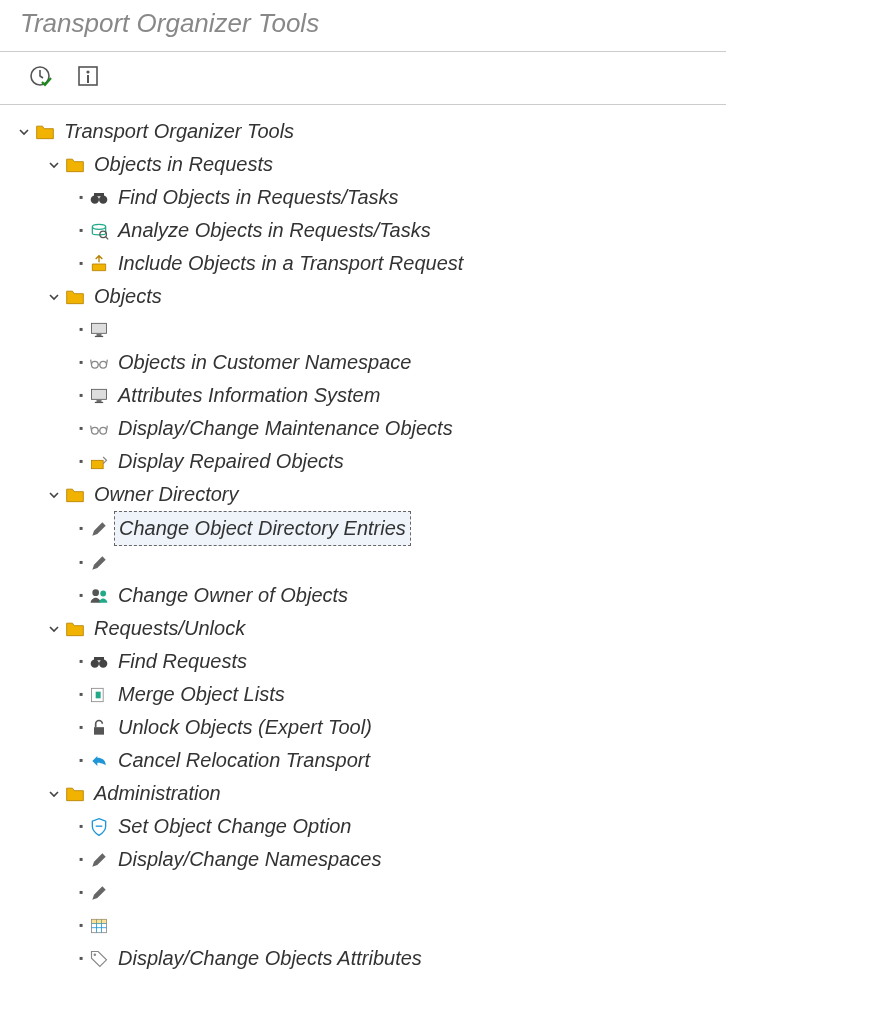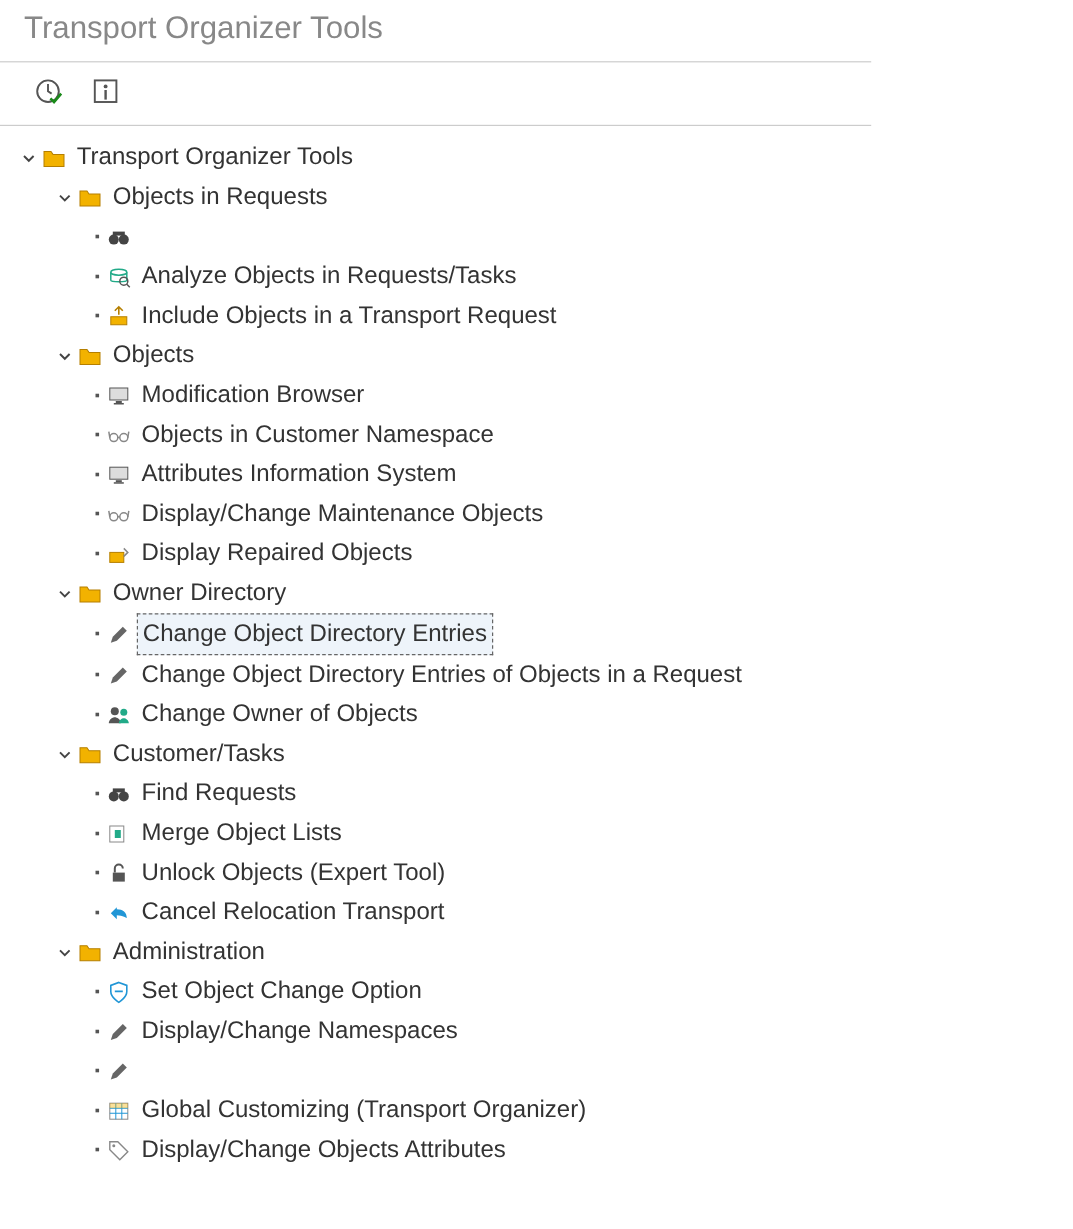--- a/index.html
+++ b/index.html
@@ -1,17 +1,17 @@
 <!DOCTYPE html>
 <html><head>
 <meta charset="utf-8">
 <style>
   * { box-sizing: border-box; }
   html, body { margin:0; padding:0; font-family: "Segoe UI", Arial, sans-serif; background:#fff; color:#333; }
-  .window { width:726px; }
+  .window { width:726px;font-style:italic; }
   .title-bar { padding:8px 20px 12px 20px; border-bottom:1px solid #ccc; }
   .title-bar h1 { font-size:26px; font-weight:400; color:#888; margin:0; }
   .toolbar { padding:10px 20px 14px 26px; border-bottom:1px solid #ccc; display:flex; gap:20px; align-items:center;}
   .tb-btn { width:28px; height:28px; display:flex; align-items:center; justify-content:center; cursor:pointer; }
   .tree { padding:10px 10px 30px 16px; font-size:20px; line-height:33px; }
   .node { display:flex; align-items:center; white-space:nowrap; }
   .node-label { padding:0 4px; }
   .toggle { width:16px; display:inline-flex; justify-content:center; color:#555; margin-right:2px; font-size:14px;}
   .bullet { width:10px; display:inline-flex; justify-content:center; color:#555; margin-right:2px; font-size:12px;}
   .icon { width:22px; height:22px; display:inline-flex; align-items:center; justify-content:center; margin-right:4px; }
@@ -77,20 +77,21 @@
     </div>
     <div class="node lvl2">
       <span class="bullet">▪</span>
       <span class="icon">
           <svg viewBox="0 0 24 24" width="20" height="20">
             <circle cx="7" cy="14" r="5" fill="#444"></circle>
             <circle cx="17" cy="14" r="5" fill="#444"></circle>
             <rect x="6" y="6" width="12" height="4" fill="#444"></rect>
           </svg>
         </span>
+      <span class="node-label">Find Objects in Requests/Tasks</span>
     </div>
     <div class="node lvl2">
       <span class="bullet">▪</span>
       <span class="icon">
           <svg viewBox="0 0 24 24" width="20" height="20">
             <ellipse cx="12" cy="7" rx="8" ry="3" fill="none" stroke="#2a8" stroke-width="1.5"></ellipse>
             <path d="M4 7v8c0 2 16 2 16 0V7" fill="none" stroke="#2a8" stroke-width="1.5"></path>
             <circle cx="17" cy="16" r="4" fill="none" stroke="#555" stroke-width="1.5"></circle>
             <path d="M20 19l3 3" stroke="#555" stroke-width="1.5"></path>
           </svg>
@@ -123,21 +124,20 @@
     </div>
     <div class="node lvl2">
       <span class="bullet">▪</span>
       <span class="icon">
           <svg viewBox="0 0 24 24" width="20" height="20">
             <rect x="3" y="4" width="18" height="12" fill="#ddd" stroke="#555"></rect>
             <rect x="9" y="17" width="6" height="2" fill="#555"></rect>
             <rect x="7" y="19" width="10" height="1.5" fill="#555"></rect>
           </svg>
         </span>
-      <span class="node-label">Modification Browser</span>
     </div>
     <div class="node lvl2">
       <span class="bullet">▪</span>
       <span class="icon">
           <svg viewBox="0 0 24 24" width="20" height="20">
             <circle cx="7" cy="14" r="4" fill="none" stroke="#888" stroke-width="1.5"></circle>
             <circle cx="17" cy="14" r="4" fill="none" stroke="#888" stroke-width="1.5"></circle>
             <path d="M11 14h2M3 14l-1-6M21 14l1-6" stroke="#888" stroke-width="1.5"></path>
           </svg>
         </span>
@@ -198,21 +198,20 @@
         </span>
       <span class="node-label selected">Change Object Directory Entries</span>
     </div>
     <div class="node lvl2">
       <span class="bullet">▪</span>
       <span class="icon">
           <svg viewBox="0 0 24 24" width="20" height="20">
             <path d="M4 20l2-6 10-10 4 4-10 10-6 2z" fill="#666"></path>
           </svg>
         </span>
-      <span class="node-label">Change Object Directory Entries of Objects in a Request</span>
     </div>
     <div class="node lvl2">
       <span class="bullet">▪</span>
       <span class="icon">
           <svg viewBox="0 0 24 24" width="20" height="20">
             <circle cx="8" cy="8" r="4" fill="#555"></circle>
             <path d="M2 20c0-4 4-6 6-6s6 2 6 6" fill="#555"></path>
             <circle cx="17" cy="9" r="3.5" fill="#2a8"></circle>
             <path d="M12 20c0-3 3-5 5-5s5 2 5 5" fill="#2a8"></path>
           </svg>
@@ -224,21 +223,21 @@
       <span class="toggle">
           <svg width="12" height="12" viewBox="0 0 12 12">
             <path d="M2 4 L6 8 L10 4" fill="none" stroke="#444" stroke-width="1.6"></path>
           </svg>
         </span>
       <span class="icon">
           <svg viewBox="0 0 24 24" width="20" height="20">
             <path d="M2 5h7l2 3h11v12H2z" fill="#f2b200" stroke="#b57f00"></path>
           </svg>
         </span>
-      <span class="node-label">Customer/Tasks</span>
+      <span class="node-label">Requests/Unlock</span>
     </div>
     <div class="node lvl2">
       <span class="bullet">▪</span>
       <span class="icon">
           <svg viewBox="0 0 24 24" width="20" height="20">
             <circle cx="7" cy="14" r="5" fill="#444"></circle>
             <circle cx="17" cy="14" r="5" fill="#444"></circle>
             <rect x="6" y="6" width="12" height="4" fill="#444"></rect>
           </svg>
         </span>
@@ -316,21 +315,20 @@
     </div>
     <div class="node lvl2">
       <span class="bullet">▪</span>
       <span class="icon">
           <svg viewBox="0 0 24 24" width="20" height="20">
             <rect x="3" y="4" width="18" height="16" fill="#fff" stroke="#888"></rect>
             <path d="M3 9h18M3 14h18M9 4v16M15 4v16" stroke="#2196d6"></path>
             <rect x="3" y="4" width="18" height="5" fill="#f2b200" fill-opacity="0.4"></rect>
           </svg>
         </span>
-      <span class="node-label">Global Customizing (Transport Organizer)</span>
     </div>
     <div class="node lvl2">
       <span class="bullet">▪</span>
       <span class="icon">
           <svg viewBox="0 0 24 24" width="20" height="20">
             <path d="M3 3h8l10 10-8 8L3 11V3z" fill="#fff" stroke="#888" stroke-width="1.4"></path>
             <circle cx="7" cy="7" r="1.5" fill="#888"></circle>
           </svg>
         </span>
       <span class="node-label">Display/Change Objects Attributes</span>

